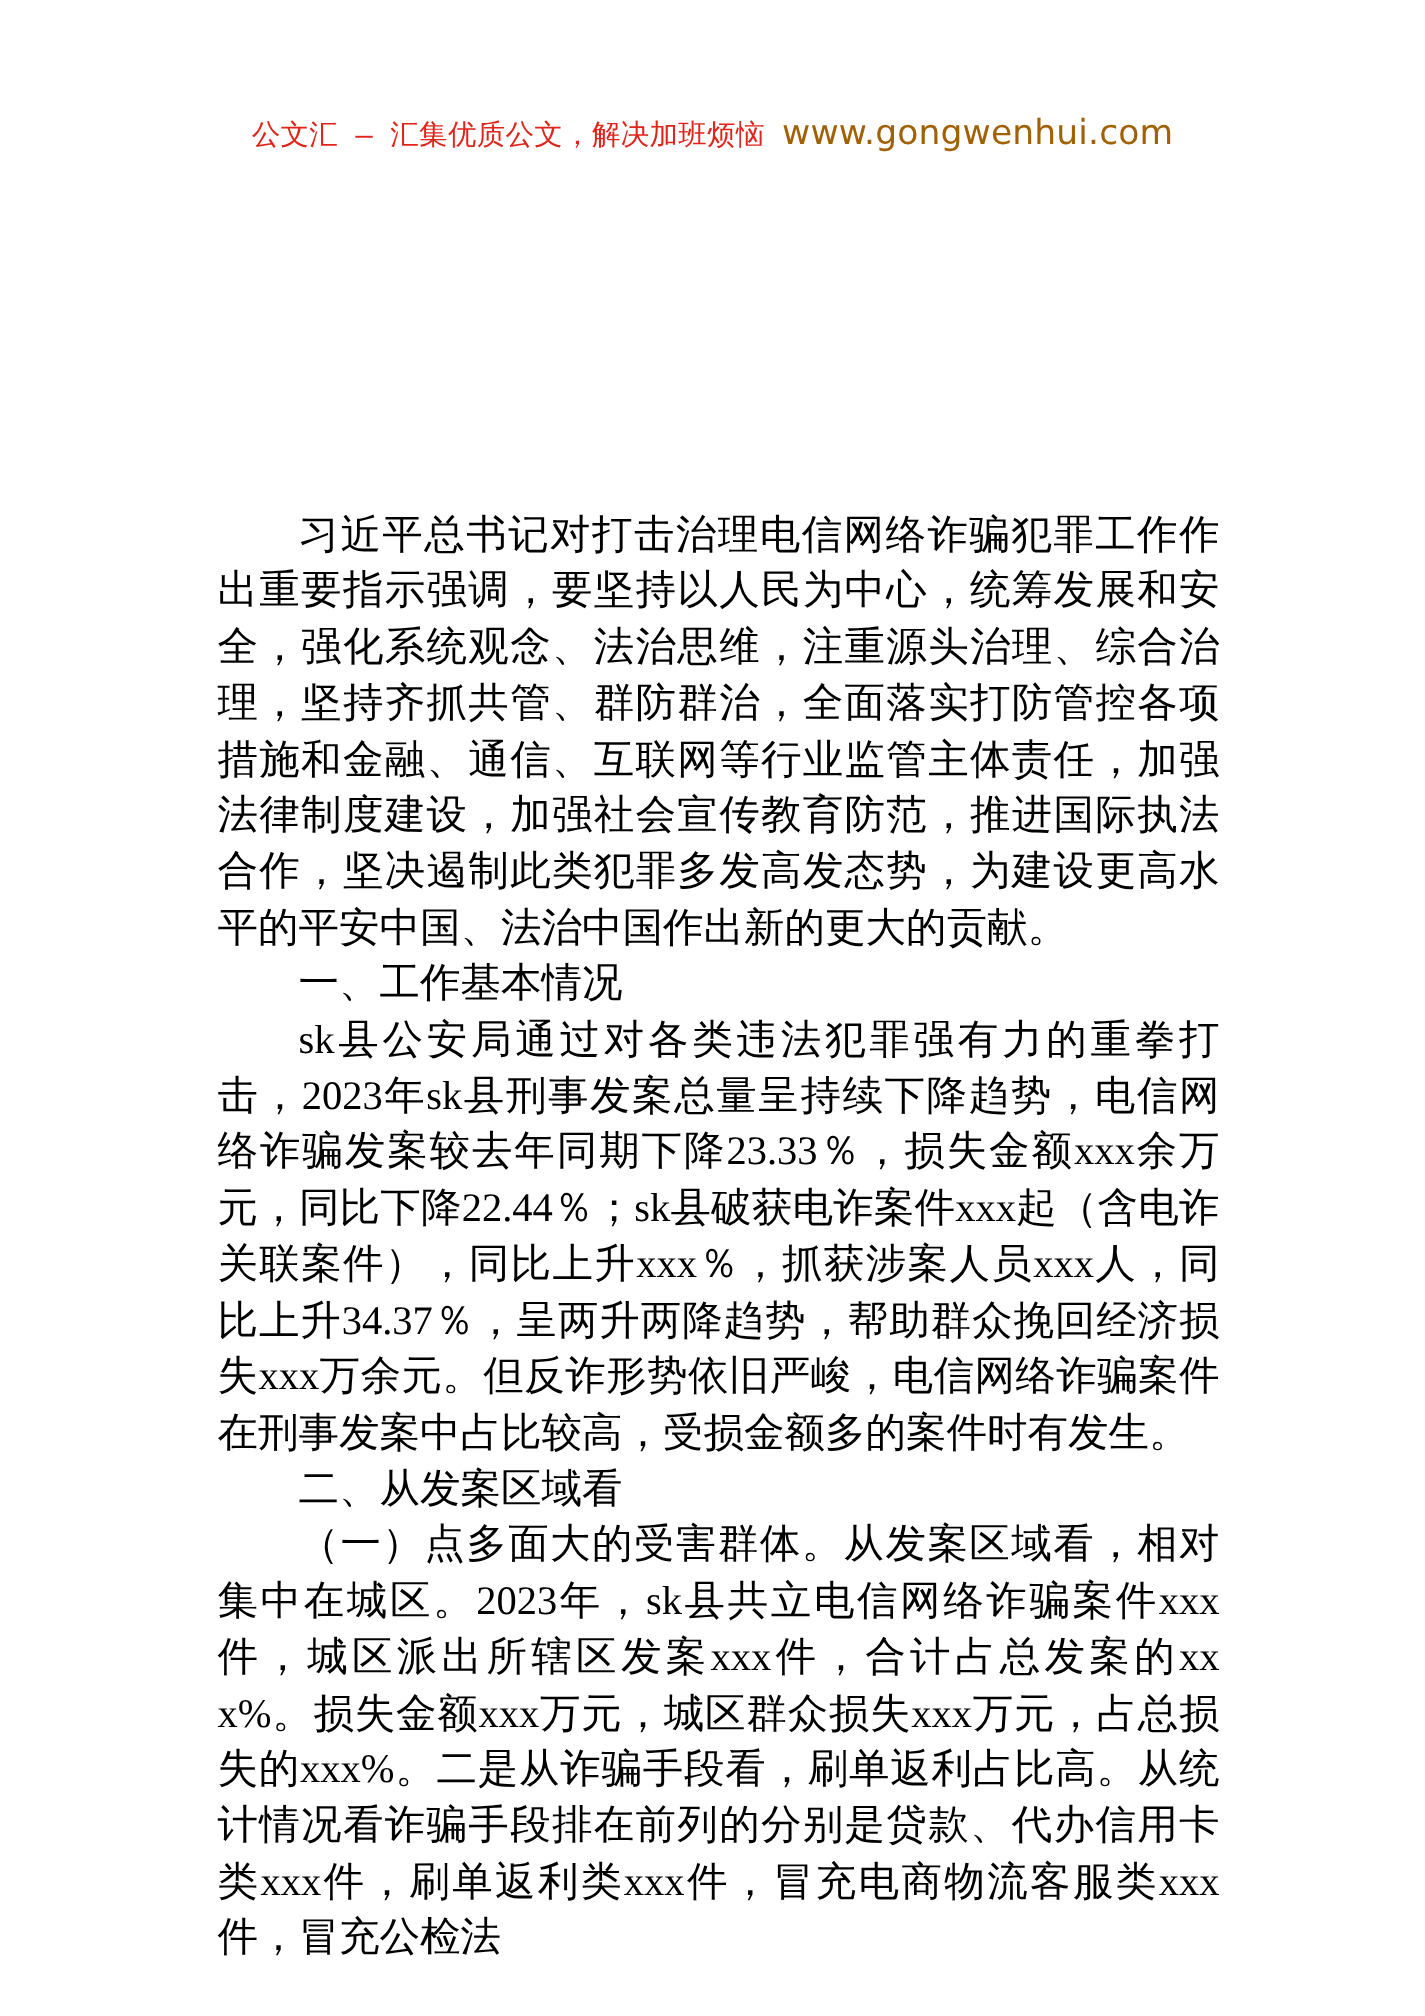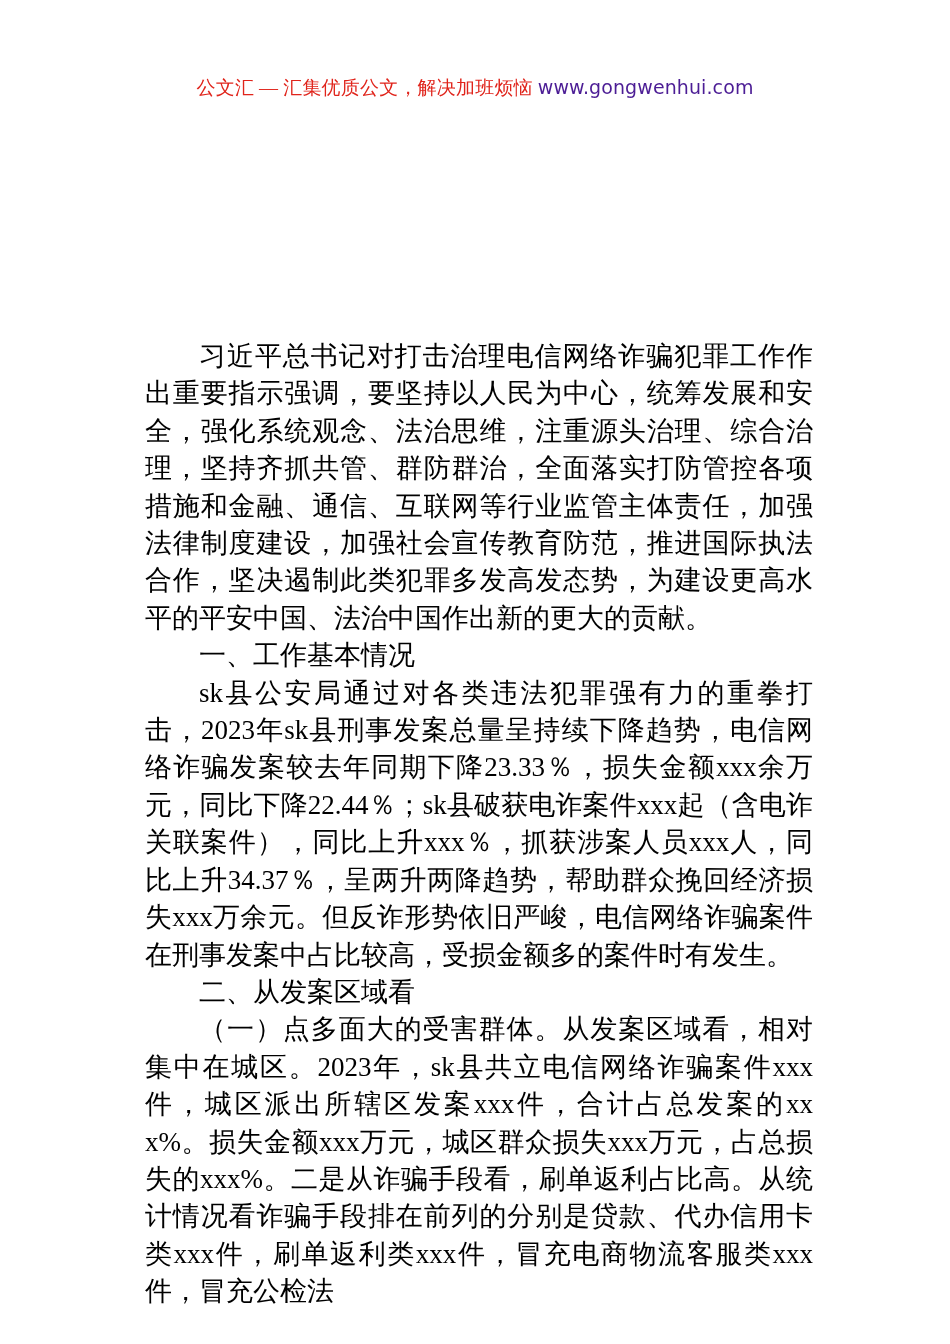--- a/index.html
+++ b/index.html
@@ -30,30 +30,30 @@
     position: absolute;
     top: 78px;
     left: 0;
     width: 950px;
     text-align: center;
     line-height: 1;
     white-space: nowrap;
   }
 
   .site-header .brand {
-    font-family: Liberation Serif, serif;
+    font-family: Liberation Mono, monospace;
     font-size: 19px;
     color: #e0241b;
     letter-spacing: 0.2px;
   }
 
   .site-header .site-url {
     font-family: "DejaVu Sans", sans-serif;
-    font-size: 19px;
-    color: #4c1d95;
+    font-size: 23px;
+    color: #a16207;
     letter-spacing: 0.1px;
   }
 
   
   .doc-title {
     position: absolute;
     top: 172px;
     left: 145px;
     width: 668px;
     text-align: center;

